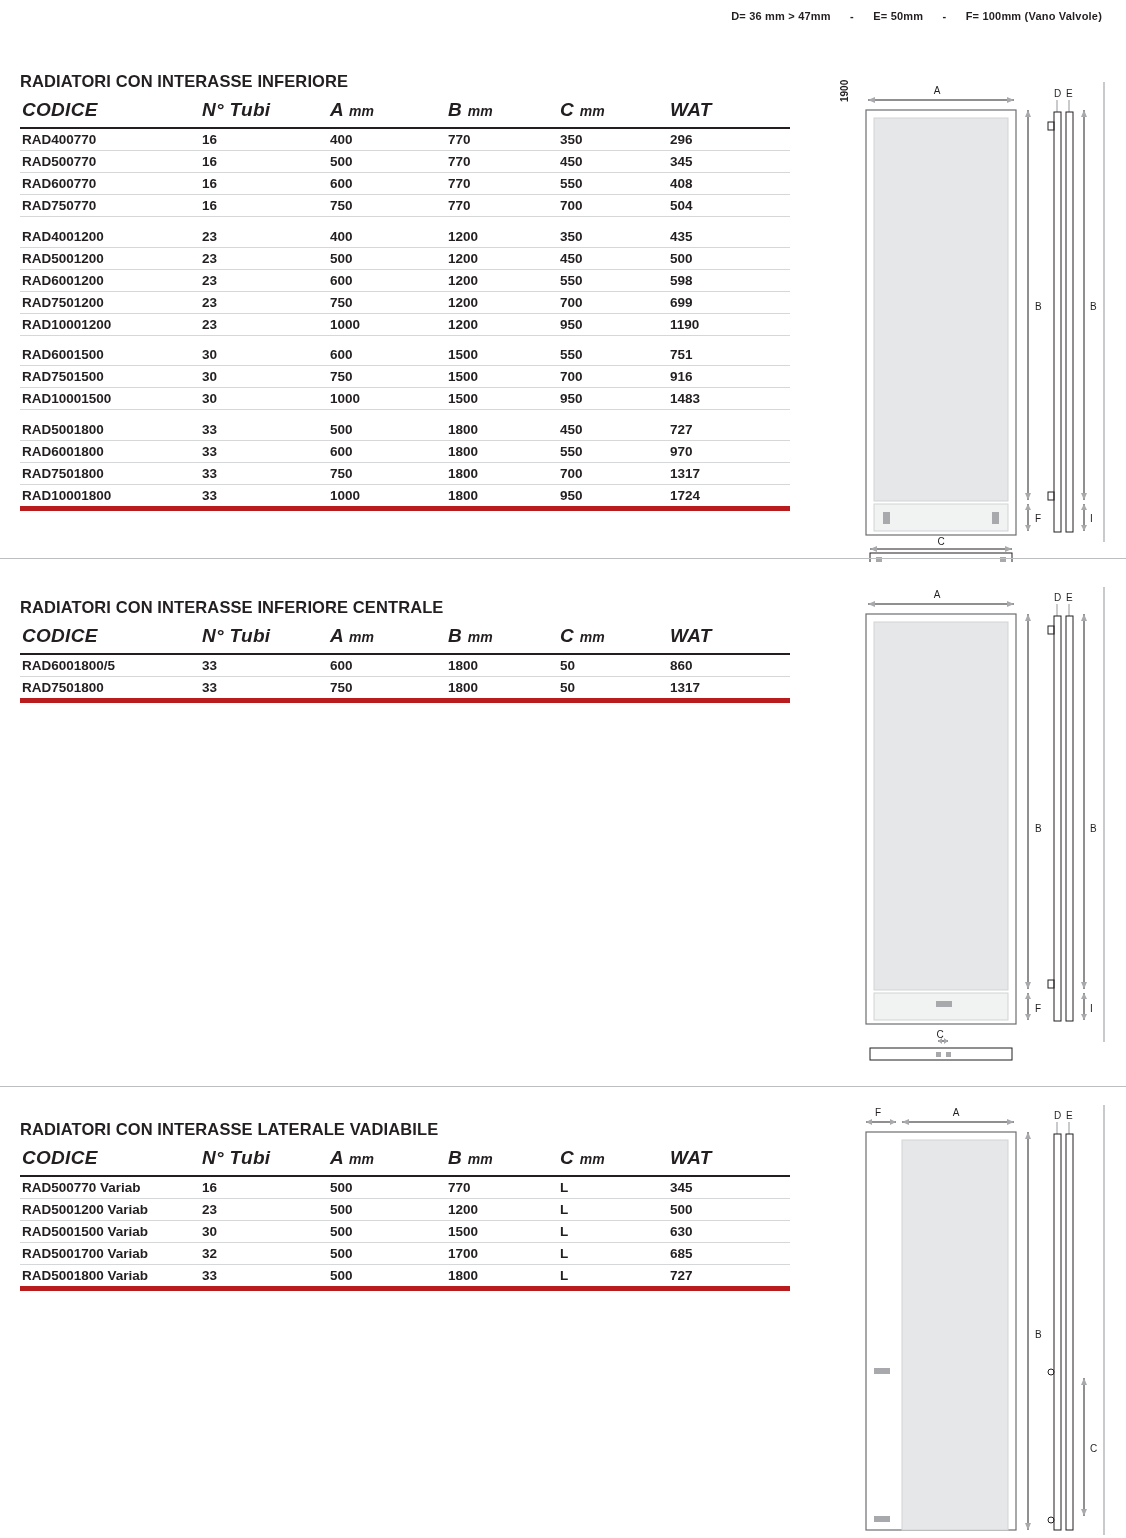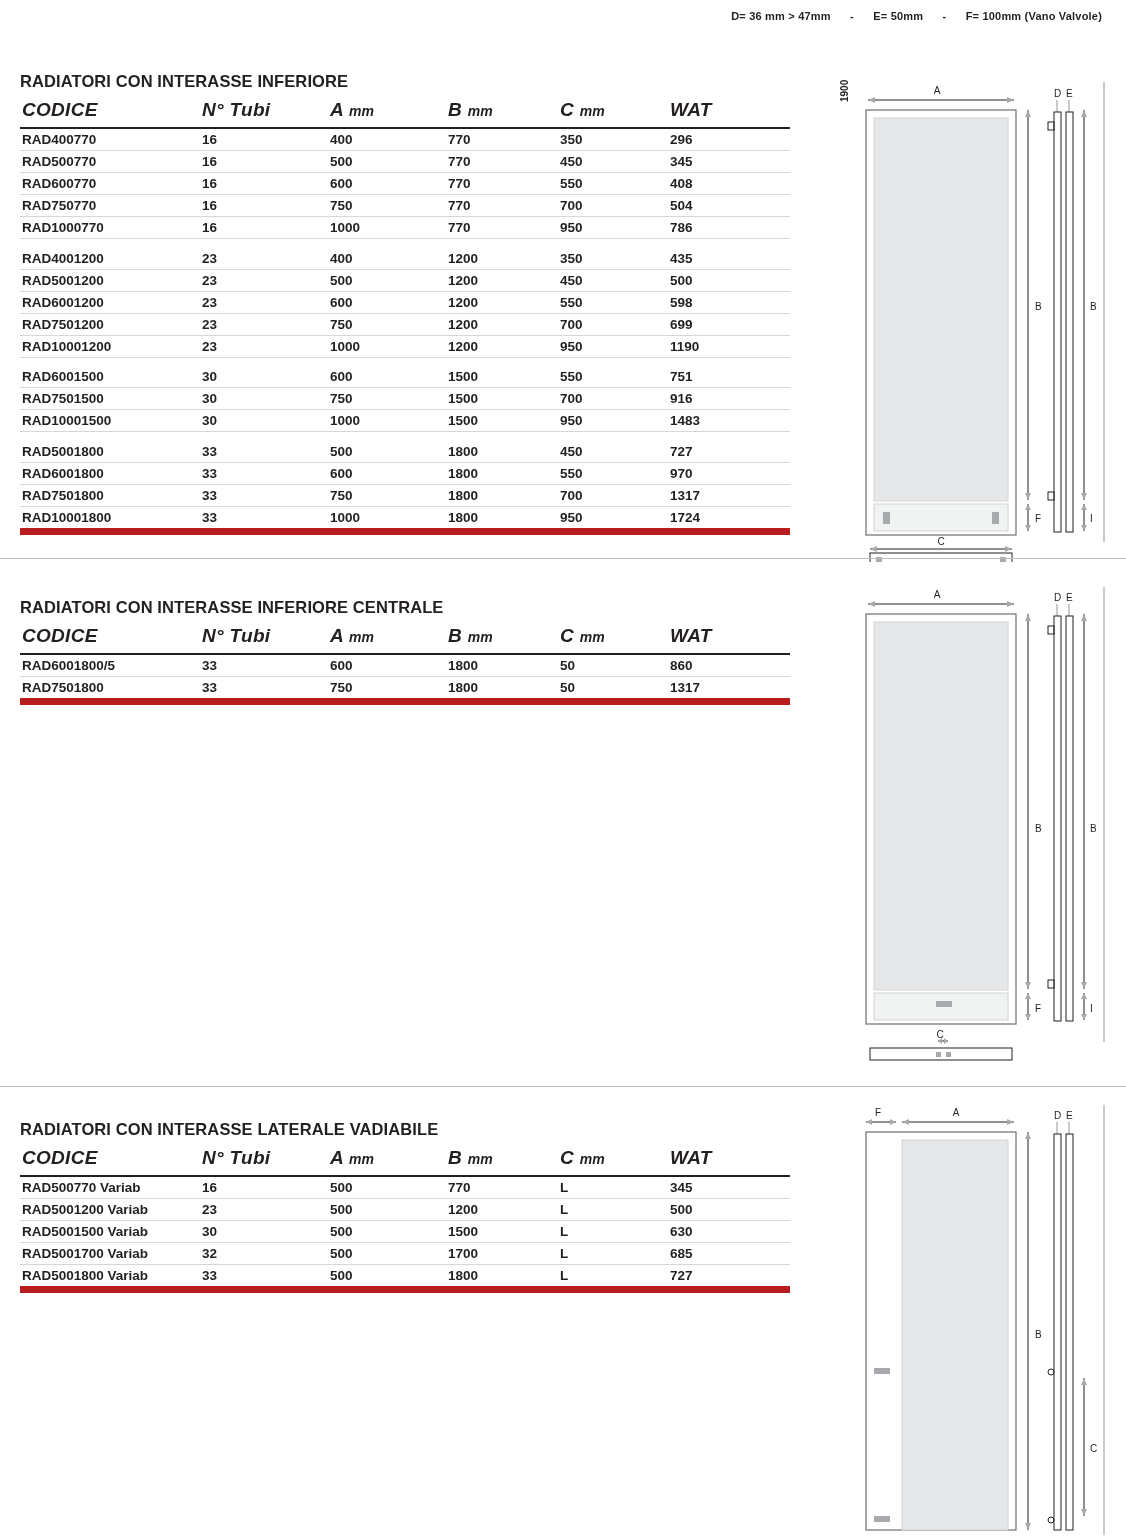--- a/index.html
+++ b/index.html
@@ -90,21 +90,21 @@
     padding: 3px 0 3px 0;
     border-bottom: 1px solid #d6d7d9;
     color: #231f20;
     white-space: nowrap;
   }
   table.spec tr.gap td {
     border-bottom: none;
     padding: 0;
     height: 9px;
   }
-  table.spec tr.last td { border-bottom: 7px solid #b91c1c; }
+  table.spec tr.last td { border-bottom: 5px solid #b91c1c; }
   .c-code { width: 182px; text-align: left; padding-left: 2px !important; }
   .c-tubi { width: 128px; text-align: left; }
   .c-a    { width: 118px; text-align: left; }
   .c-b    { width: 112px; text-align: left; margin-left: 38px; }
   .c-c    { width: 110px; text-align: left; }
   .c-w    { width: 120px; text-align: left; }
   td.c-tubi, td.c-a, td.c-b, td.c-c, td.c-w { padding-left: 12px; }
   th.c-tubi, th.c-a, th.c-b, th.c-c, th.c-w { padding-left: 8px; }
   th.c-w { padding-left: 28px; }
   td.c-w { padding-left: 32px; }
@@ -177,28 +177,20 @@
             <td class="c-c">550</td>
             <td class="c-w">408</td>
           </tr>
         <tr>
             <td class="c-code">RAD750770</td>
             <td class="c-tubi">16</td>
             <td class="c-a">750</td>
             <td class="c-b">770</td>
             <td class="c-c">700</td>
             <td class="c-w">504</td>
-          </tr>
-        <tr>
-            <td class="c-code">RAD1000770</td>
-            <td class="c-tubi">16</td>
-            <td class="c-a">1000</td>
-            <td class="c-b">770</td>
-            <td class="c-c">950</td>
-            <td class="c-w">786</td>
           </tr>
         <tr class="gap">
             <td colspan="6"></td>
           </tr>
         <tr>
             <td class="c-code">RAD4001200</td>
             <td class="c-tubi">23</td>
             <td class="c-a">400</td>
             <td class="c-b">1200</td>
             <td class="c-c">350</td>

